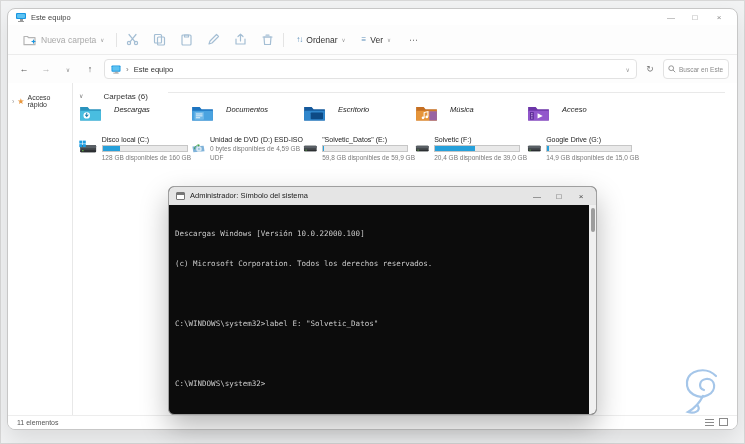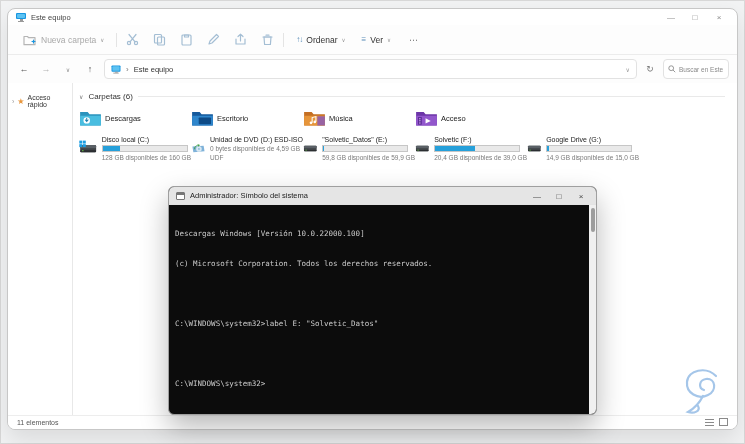--- a/index.html
+++ b/index.html
@@ -54,27 +54,27 @@
   .search-box input { border:none; outline:none; width:100%; font-size:6.5px; color:#555; font-family:"Liberation Sans",sans-serif; background:transparent; }
   .search-box input::placeholder { color:#8a8a8a; }
 
   .body-area { position:absolute; left:0; top:74px; right:0; bottom:14px; display:flex; }
   .sidebar { width:65px; border-right:1px solid #e8e8e8; padding-top:8px; }
   .side-item { display:flex; align-items:center; gap:3px; padding:3px 4px; font-size:7px; color:#333; }
   .side-exp { color:#9a9a9a; font-size:7px; }
   .star { color:#e8963c; font-size:8px; }
 
   .main { flex:1; padding:7px 6px 0 6px; overflow:hidden; }
-  .sec-head { display:flex; align-items:center; gap:5px; margin:2px 0 4px 0; }
+  .sec-head { display:flex; gap:20px; margin:2px 0 4px 0; }
   .sec-chev { font-size:6px; color:#777; }
   .sec-title { font-size:8px; color:#333; white-space:nowrap; }
   .sec-rule { flex:1; height:1px; background:#e9e9e9; margin-right:6px; }
 
   .folder-grid { display:grid; grid-template-columns:repeat(5,112px); grid-auto-rows:26px; margin-bottom:4px; }
-  .folder-item { display:flex; align-items:center; gap:3px; }
+  .folder-item { display:flex; align-items:flex-start; gap:12px;font-style:italic; }
   .folder-item span { font-size:7.5px; color:#222; }
 
   .drive-grid { display:grid; grid-template-columns:repeat(5,112px); margin-top:2px; }
   .drive-item { display:flex; gap:5px; }
   .drive-info { display:flex; flex-direction:column; gap:2px; padding-top:1px; }
   .drive-name { font-size:7px; color:#222; white-space:nowrap; }
   .drive-bar { width:86px; height:7px; background:#e9e9e9; border:1px solid #c6c6c6; }
   .drive-fill { height:100%; background:#26a0da; }
   .drive-size { font-size:6.5px; color:#7a7a7a; white-space:nowrap; }
 
@@ -238,20 +238,29 @@
           <svg width="23" height="17" viewBox="0 0 24 18">
             <path d="M1,2 h8 l2,2.5 H23 v12 H1 z" fill="#2a93bd"></path>
             <rect x="1" y="6" width="22" height="10.5" rx="1" fill="#49bde0"></rect>
             <circle cx="8" cy="11" r="3.4" fill="#ffffff"></circle>
             <path d="M8,8.8 v3 M6.6,10.6 L8,12.2 L9.4,10.6" stroke="#1d7fae" stroke-width="1.1" fill="none" stroke-linecap="round"></path>
           </svg>
           <span>Descargas</span>
         </div>
         <div class="folder-item">
           <svg width="23" height="17" viewBox="0 0 24 18">
+            <path d="M1,2 h8 l2,2.5 H23 v12 H1 z" fill="#1d74c0"></path>
+            <rect x="1" y="6" width="22" height="10.5" rx="1" fill="#4aa3e0"></rect>
+            <rect x="3.5" y="7.5" width="10" height="8" rx="0.8" fill="#6fb8e8"></rect>
+            <path d="M5,9.5 h7 M5,11.5 h7 M5,13.5 h4.5" stroke="#eaf4fc" stroke-width="1" fill="none"></path>
+          </svg>
+          <span>Documentos</span>
+        </div>
+        <div class="folder-item">
+          <svg width="23" height="17" viewBox="0 0 24 18">
             <path d="M1,2 h8 l2,2.5 H23 v12 H1 z" fill="#15599c"></path>
             <rect x="1" y="6" width="22" height="10.5" rx="1" fill="#2f86cc"></rect>
             <rect x="8" y="8" w="12" width="13" height="7" rx="0.8" fill="#0d4a86"></rect>
           </svg>
           <span>Escritorio</span>
         </div>
         <div class="folder-item">
           <svg width="23" height="17" viewBox="0 0 24 18">
             <path d="M1,2 h8 l2,2.5 H23 v12 H1 z" fill="#c56f22"></path>
             <rect x="1" y="6" width="22" height="10.5" rx="1" fill="#e6953a"></rect>

